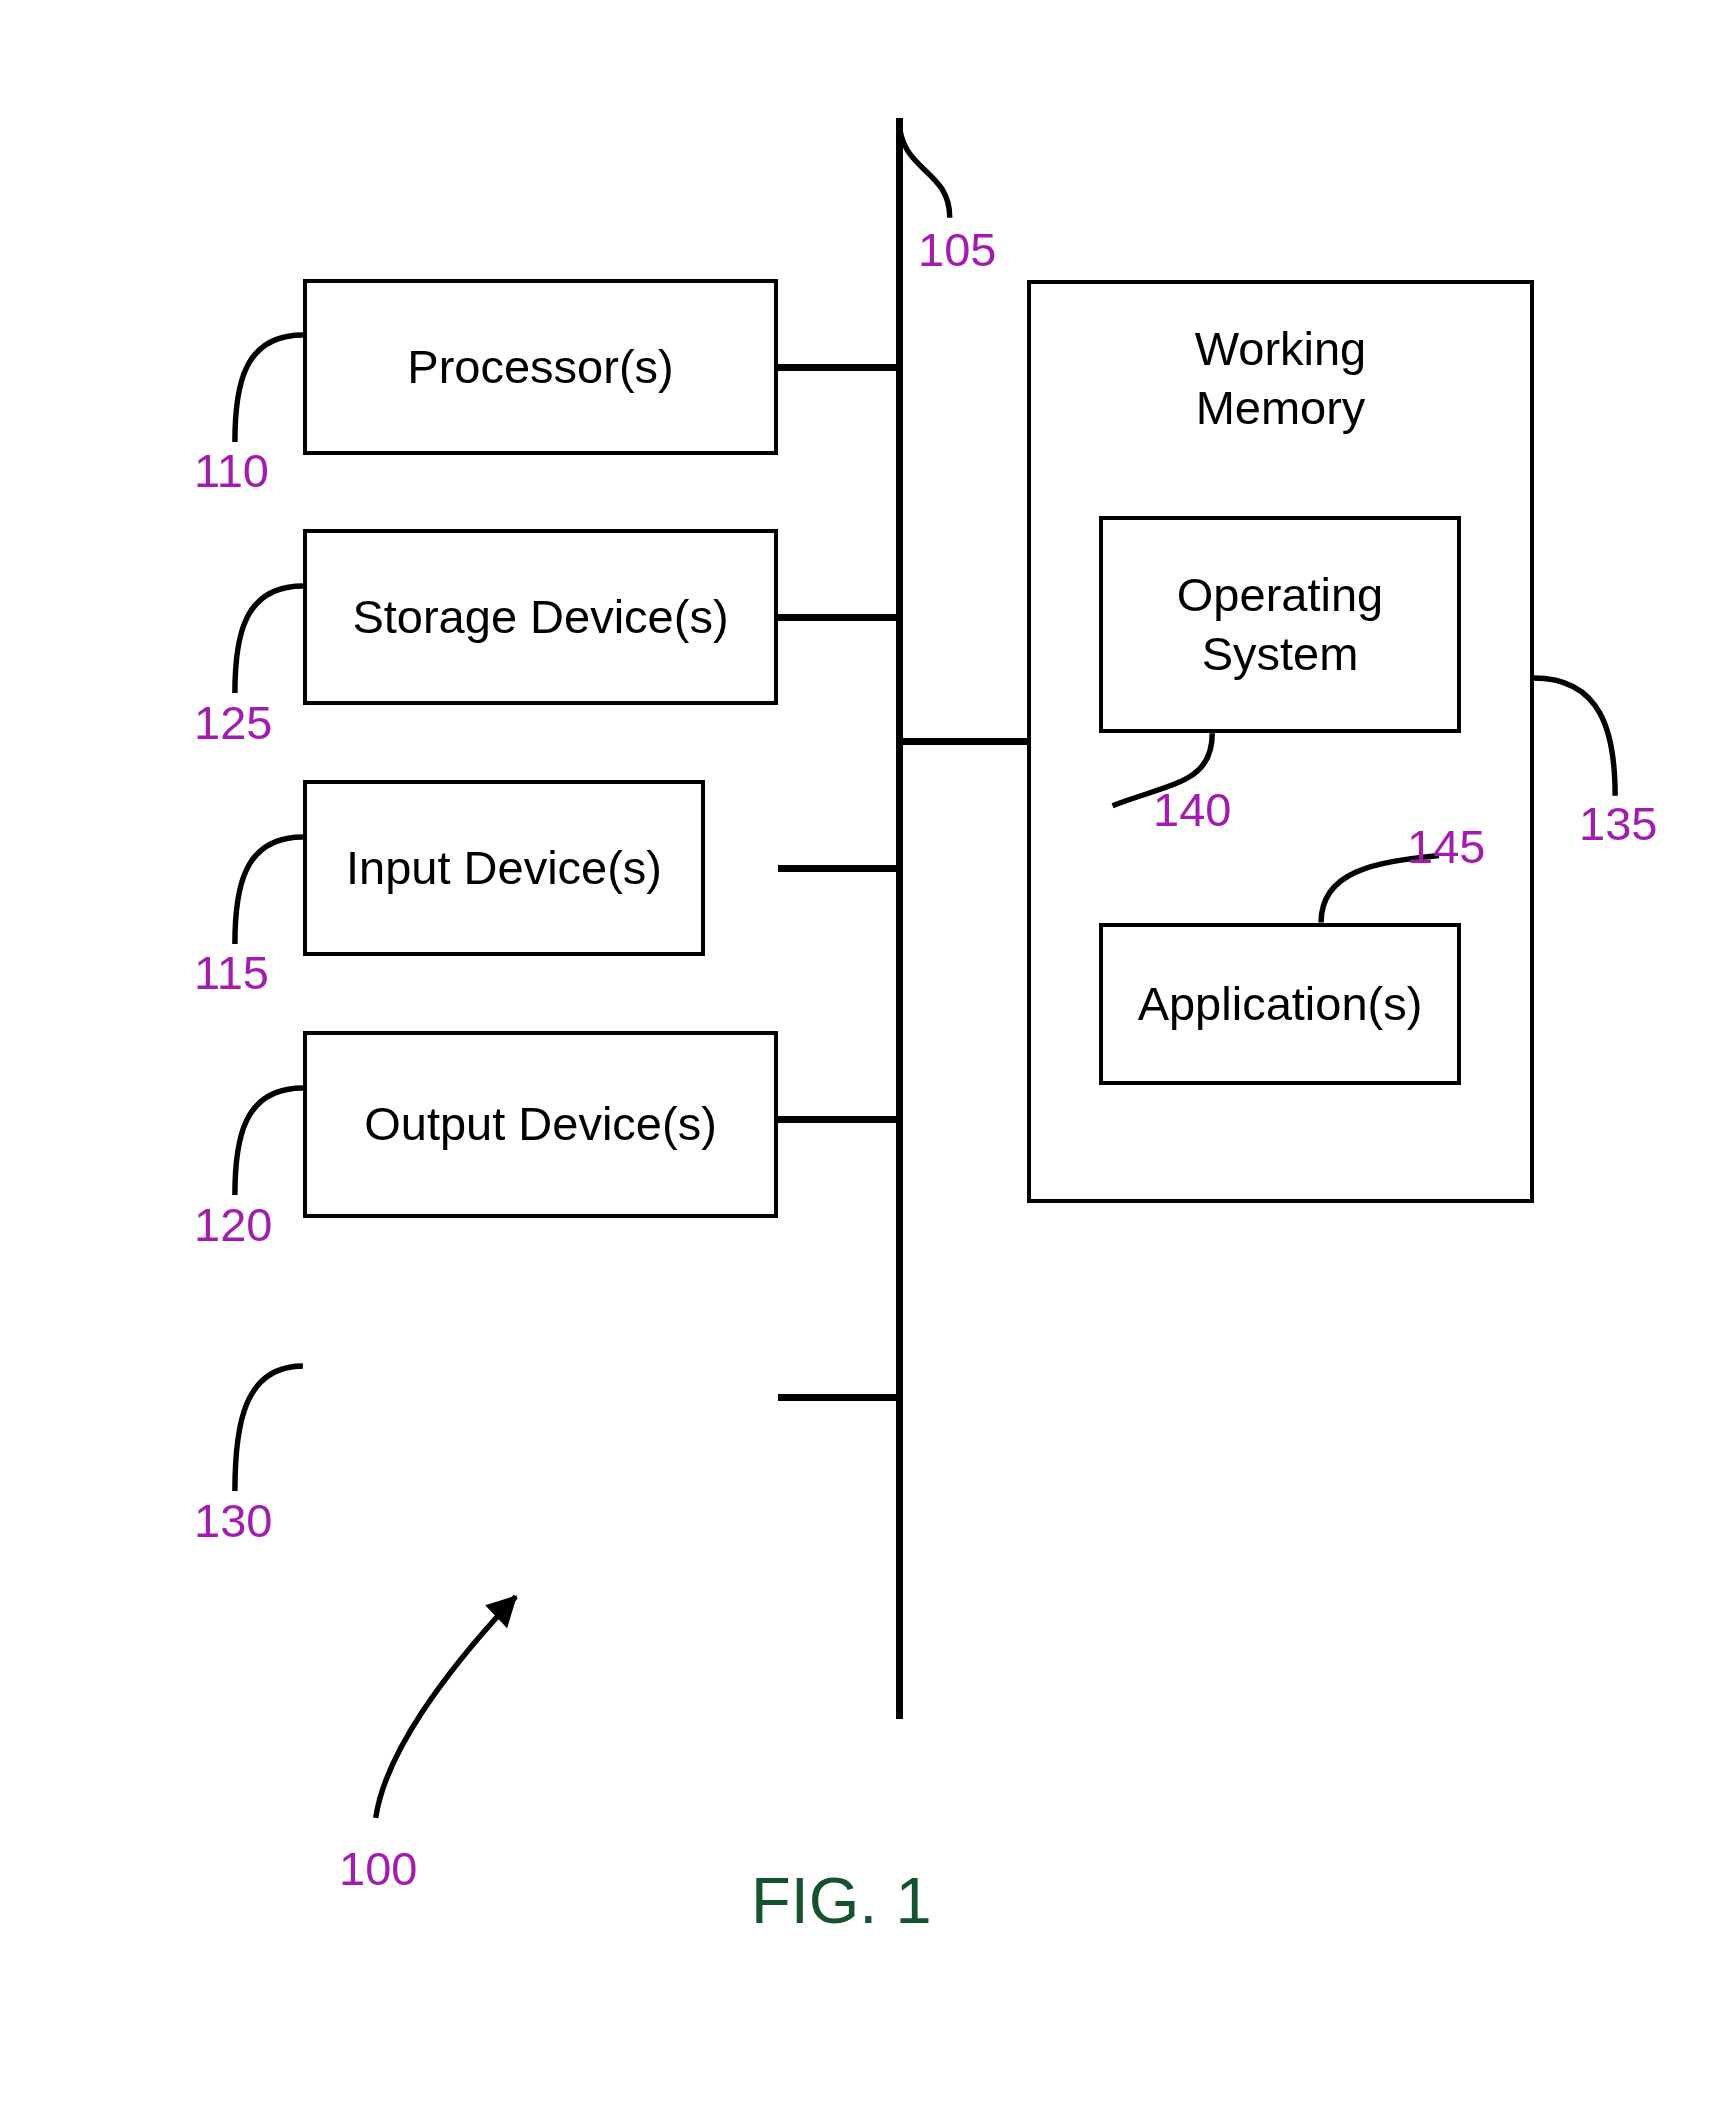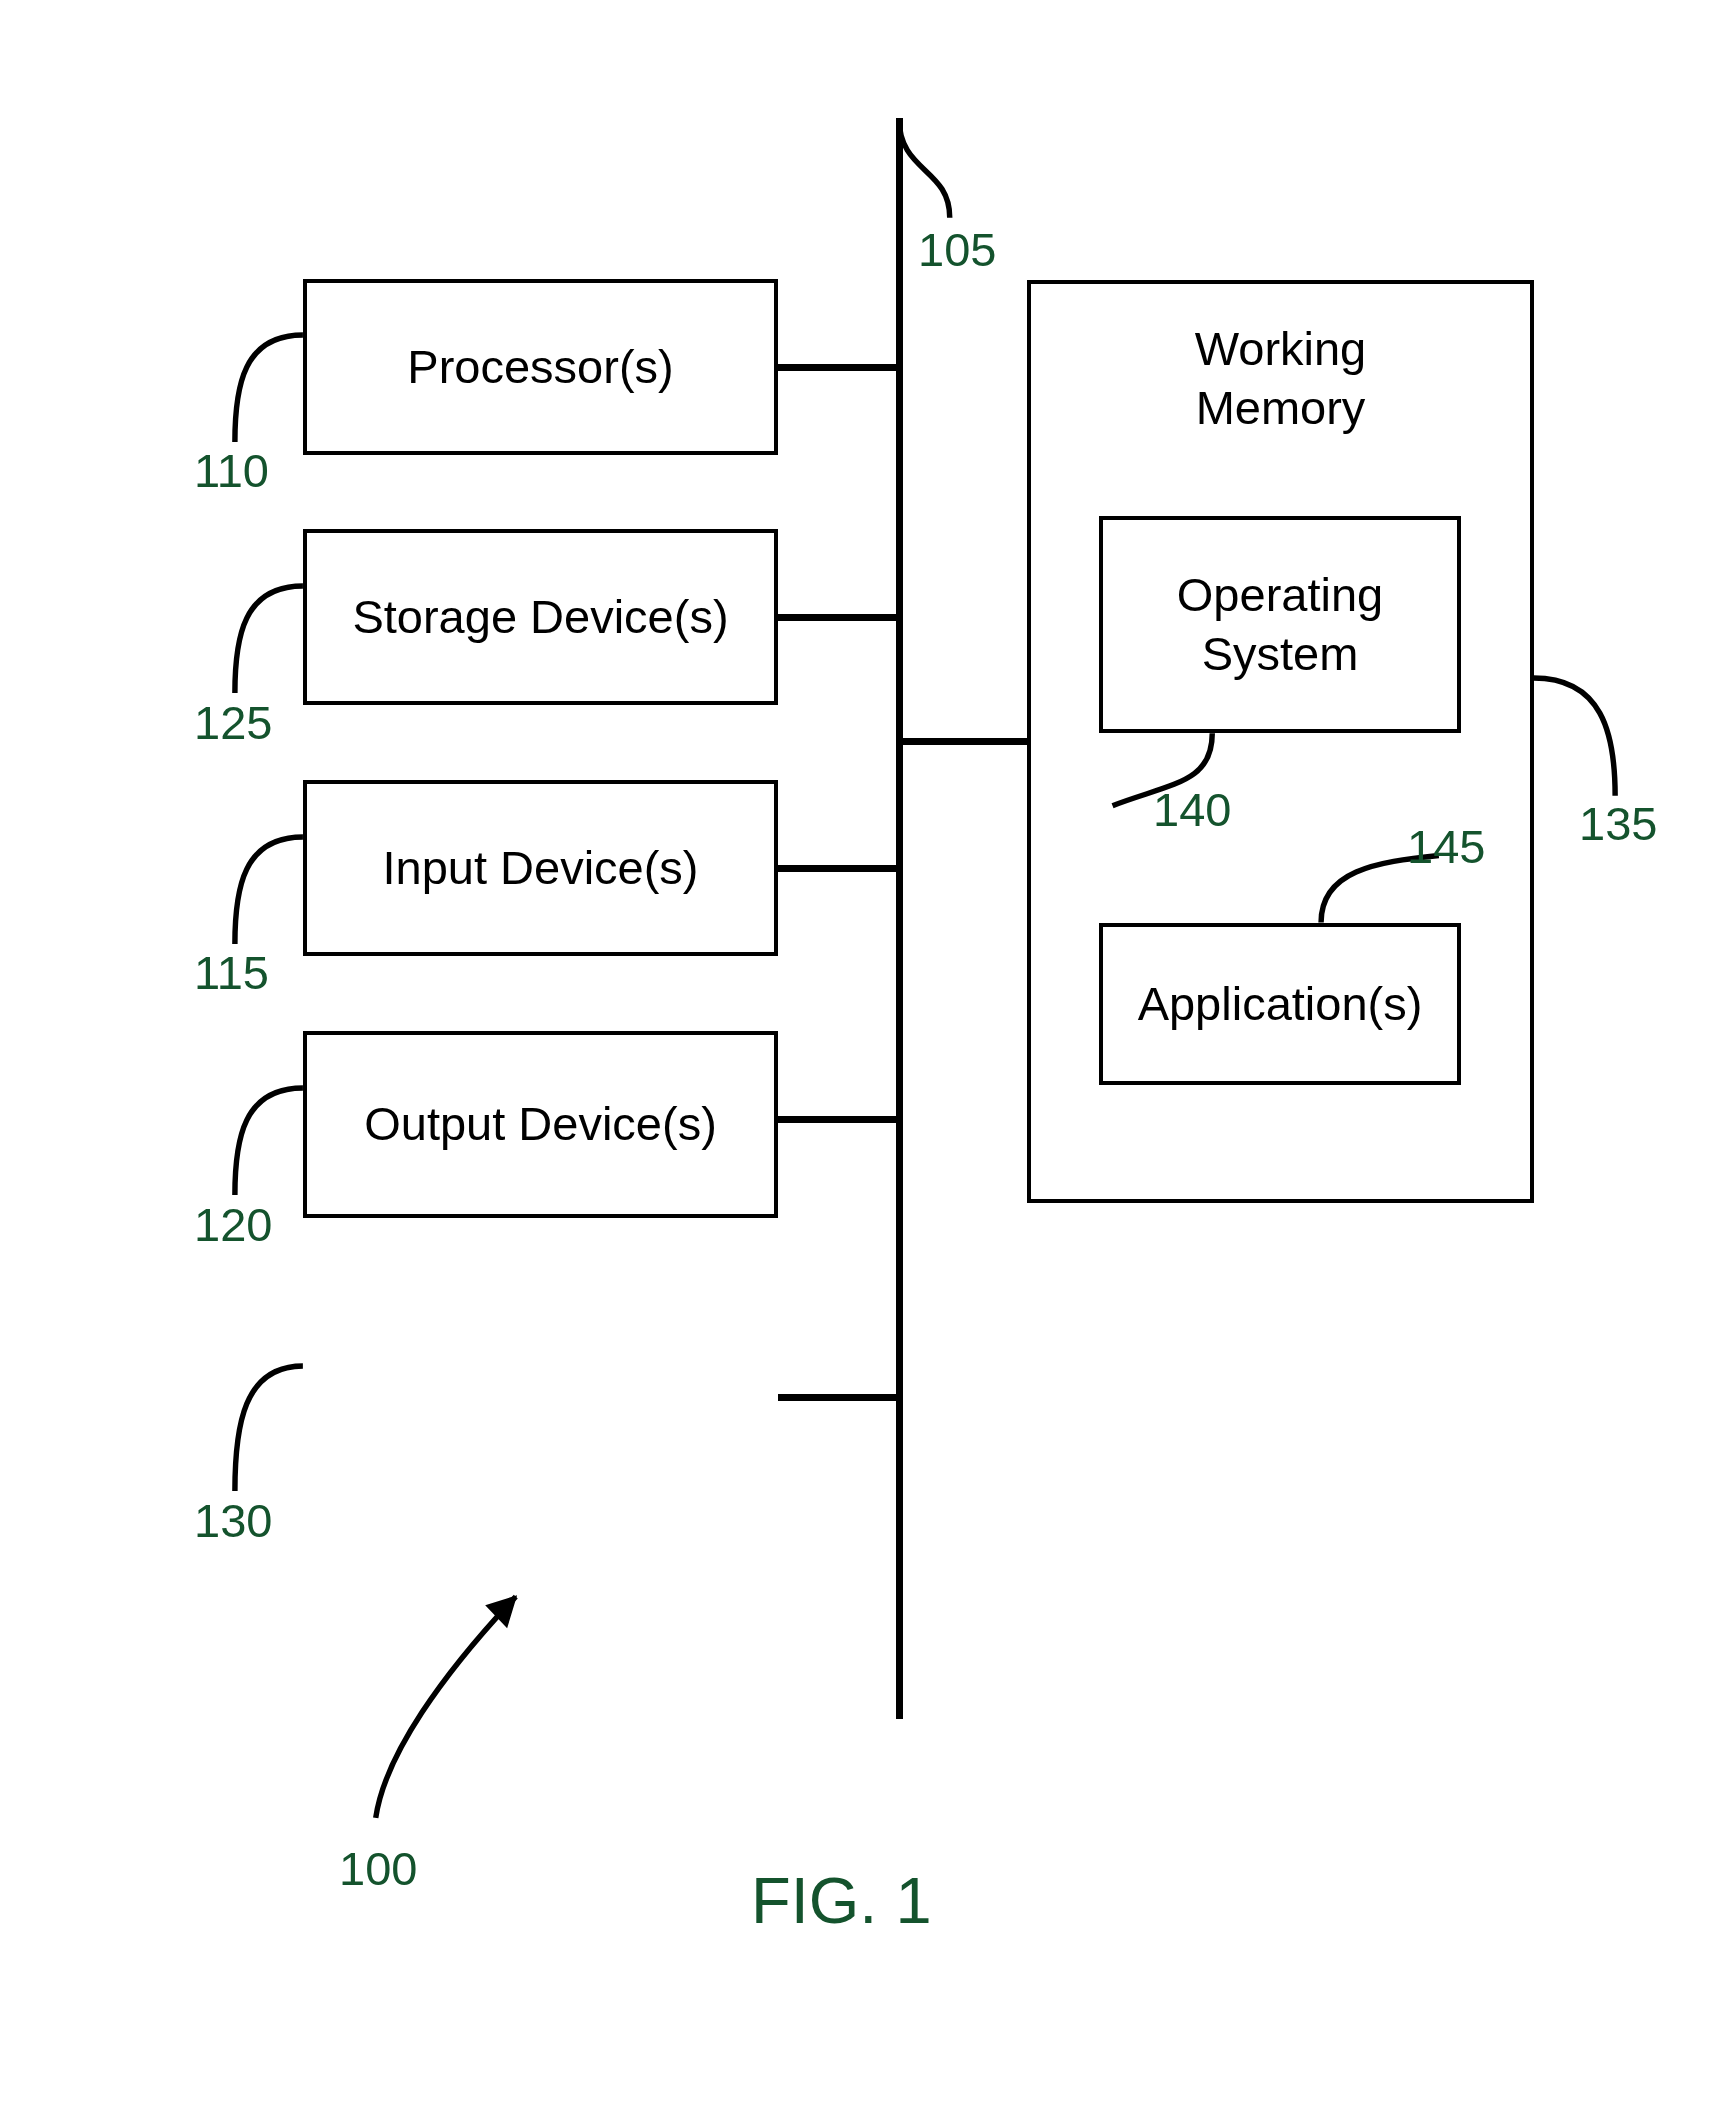--- a/index.html
+++ b/index.html
@@ -38,21 +38,21 @@
     line-height: 1.25;
     background: #fff;
   }
   .bus {
     position: absolute;
     background: #000;
   }
   .ref-label {
     position: absolute;
     font-size: 47px;
-    color: #14532d;
+    color: #a21caf;
   }
   .fig-label {
     position: absolute;
     font-size: 65px;
     color: #14532d;
   }
   svg.leader {
     position: absolute;
     overflow: visible;
   }
@@ -73,21 +73,21 @@
 <div class="canvas">
 
   <div class="bus" style="left: 896px; top: 118px; width: 7.2px; height: 1601px;"></div>
 
   <div class="box" style="left: 303px; top: 279px; width: 475px; height: 176px;">
     <span>Processor(s)</span>
   </div>
   <div class="box" style="left: 303px; top: 529px; width: 475px; height: 176px;">
     <span>Storage Device(s)</span>
   </div>
-  <div class="box" style="left: 303px; top: 780px; width: 475px; height: 176px;">
+  <div class="box" style="left: 303px; top: 780px; width: 402px; height: 176px;">
     <span>Input Device(s)</span>
   </div>
   <div class="box" style="left: 303px; top: 1031px; width: 475px; height: 187px;">
     <span>Output Device(s)</span>
   </div>
 
   <div class="bus" style="left: 778px; top: 364px; width: 121px; height: 7.2px;"></div>
   <div class="bus" style="left: 778px; top: 614px; width: 121px; height: 7.2px;"></div>
   <div class="bus" style="left: 778px; top: 865px; width: 121px; height: 7.2px;"></div>
   <div class="bus" style="left: 778px; top: 1116px; width: 121px; height: 7.2px;"></div>

